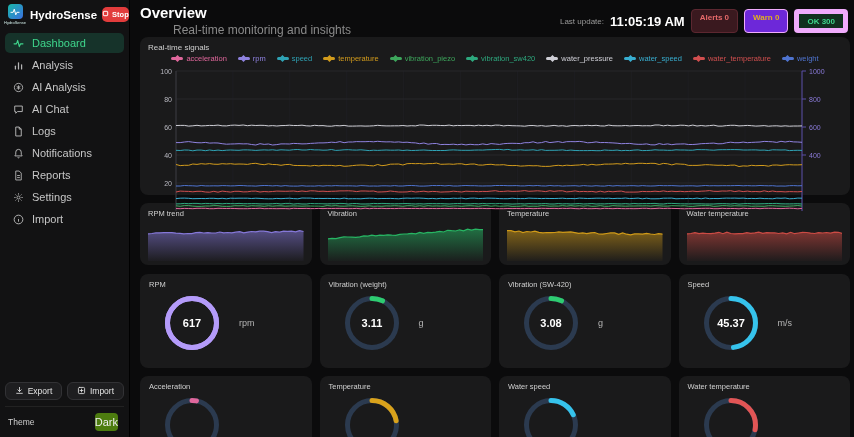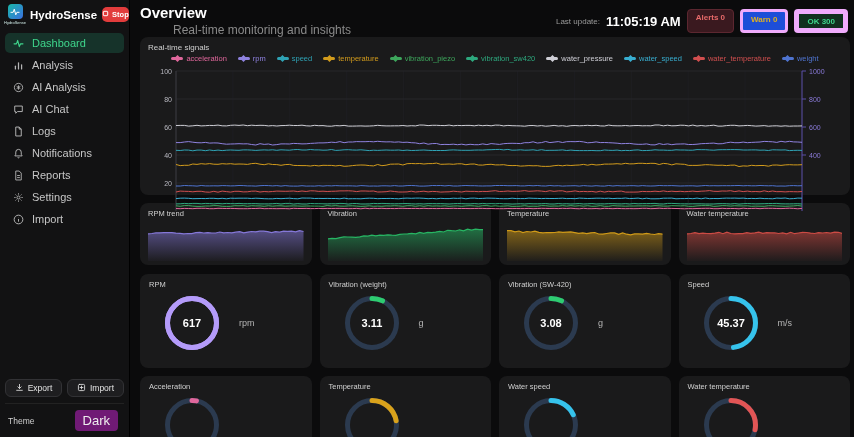--- a/index.html
+++ b/index.html
@@ -33,34 +33,34 @@
   .nav-item.active .icon { color:#3fd68c; }
   .side-bottom { margin-top:auto; padding:4px 5px 0 5px; }
   .btn-row { display:flex; gap:5px; }
   .side-btn { flex:1; display:flex; align-items:center; justify-content:center; gap:4px;
     background:#1e1e20; border:1px solid #323235; border-radius:6px;
     height:18px; font-size:8.5px; color:#e2e2e2; cursor:pointer; }
   .side-btn svg { width:9px; height:9px; }
   .theme-row { display:flex; justify-content:space-between; align-items:center;
     padding:6px 6px 6px 3px; border-top:1px solid #222; margin-top:6px;
     font-size:8.5px; color:#d0d0d0; }
-  .theme-btn { background:#701a75; border:none; border-radius:4px; padding:3px 8px;
-    font-size:13px; color:#eee; cursor:pointer; }
+  .theme-btn { background:#4d7c0f; border:none; border-radius:4px; padding:3px 0;
+    font-size:11px; color:#eee; cursor:pointer; }
   
   .main { position:absolute; left:131px; right:0; top:0; bottom:0;
     padding:5px 4px 0 9px; display:flex; flex-direction:column; }
   .main-header { display:flex; align-items:flex-start; height:32px; flex:none; }
   .page-title { font-size:15px; font-weight:bold; color:#fff; margin:0; line-height:1.1; }
   .subtitle { font-size:12px; color:#8a8a8a; margin-top:1px;margin-left:33px; }
   .header-right { margin-left:auto; display:flex; align-items:center; gap:6px; padding:4px 2px 0 0; }
   .last-update-label { font-size:8px; color:#9a9a9a; }
   .last-update-time { font-size:13px; font-weight:bold; color:#fff; margin-right:0; }
   .badge { font-size:8px; font-weight:bold; padding:2.5px 8px; border-radius:4px; white-space:nowrap; }
   .badge.alert { background:#3a191f; color:#e66a6a; border:1px solid #5c2730; }
-  .badge.warn  { background:#1d4ed8; color:#dfb11f; border:3px solid #f0abfc; }
+  .badge.warn  { background:#6d28d9; color:#dfb11f; border:1px solid #f0abfc; }
   .badge.ok    { background:#11301f; color:#3fd68c; border:5px solid #f0abfc; }
   .card { background:#1a1a1b; border-radius:8px; }
   .chart-card { height:158px; flex:none; padding:6px 8px; margin-bottom:8px; position:relative; }
   .chart-title { font-size:8px; color:#cfcfcf; }
   .legend { position:absolute; top:17px; left:0; right:0;
     display:flex; justify-content:center; gap:11px; font-size:7.5px; }
   .legend-item { display:flex; align-items:center; gap:3px; cursor:pointer; }
   .legend-marker { position:relative; width:12px; height:2.5px; border-radius:2px; }
   .legend-marker::after { content:""; position:absolute; left:3.5px; top:-1.5px;
     width:5px; height:5px; transform:rotate(45deg); background:inherit; }

